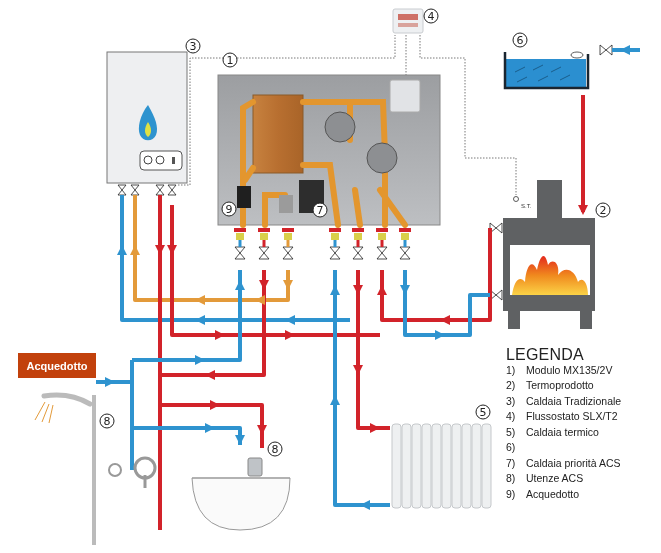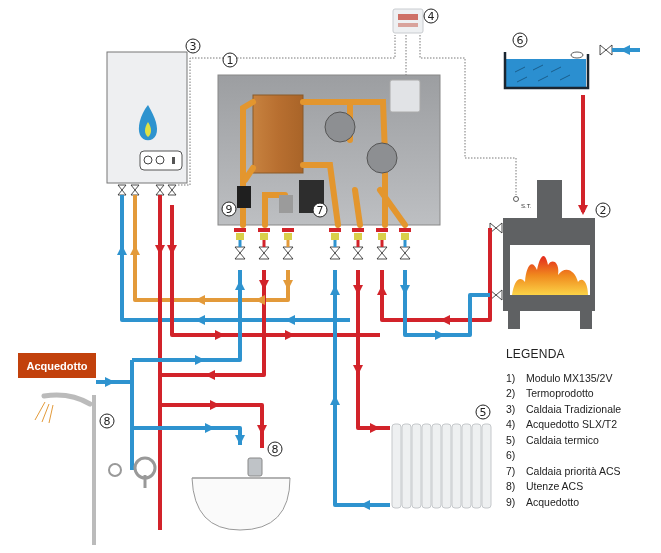--- a/index.html
+++ b/index.html
@@ -1,20 +1,20 @@
 <!DOCTYPE html>
 <html><head>
 <meta charset="utf-8">
 <style>
   html,body{margin:0;padding:0;background:#fff;}
   body{width:661px;height:553px;position:relative;overflow:hidden;font-family:"Liberation Sans",sans-serif;}
   #diagram{position:absolute;left:0;top:0;}
   .num{font-family:"DejaVu Sans",sans-serif;font-size:11px;fill:#222;}
   .legend{position:absolute;left:506px;top:347px;font-size:10.5px;color:#222;line-height:15.5px;}
-  .legend-title{font-size:12px;margin-bottom:8px;letter-spacing:0.2px;}
+  .legend-title{font-size:16px;letter-spacing:0.2px;}
   .legend-row{display:flex;white-space:nowrap;}
   .legend-key{display:inline-block;width:20px;}
   .legend-row.st .legend-key{width:26px;}
   .acq{position:absolute;left:18px;top:353px;width:78px;height:25px;background:#c2410c;color:#fff;font-weight:bold;font-size:11px;display:flex;align-items:center;justify-content:center;}
 </style>
 </head>
 <body>
 
 <svg id="diagram" width="661" height="553" viewBox="0 0 661 553" xmlns="http://www.w3.org/2000/svg">
   <defs>
@@ -325,21 +325,21 @@
       <div class="legend-row">
         <span class="legend-key">2)</span>
         <span>Termoprodotto</span>
       </div>
       <div class="legend-row">
         <span class="legend-key">3)</span>
         <span>Caldaia Tradizionale</span>
       </div>
       <div class="legend-row">
         <span class="legend-key">4)</span>
-        <span>Acquedotto SLX/T2</span>
+        <span>Flussostato SLX/T2</span>
       </div>
       <div class="legend-row">
         <span class="legend-key">5)</span>
         <span>Caldaia termico</span>
       </div>
       <div class="legend-row">
         <span class="legend-key">6)</span>
       </div>
       <div class="legend-row">
         <span class="legend-key">7)</span>

